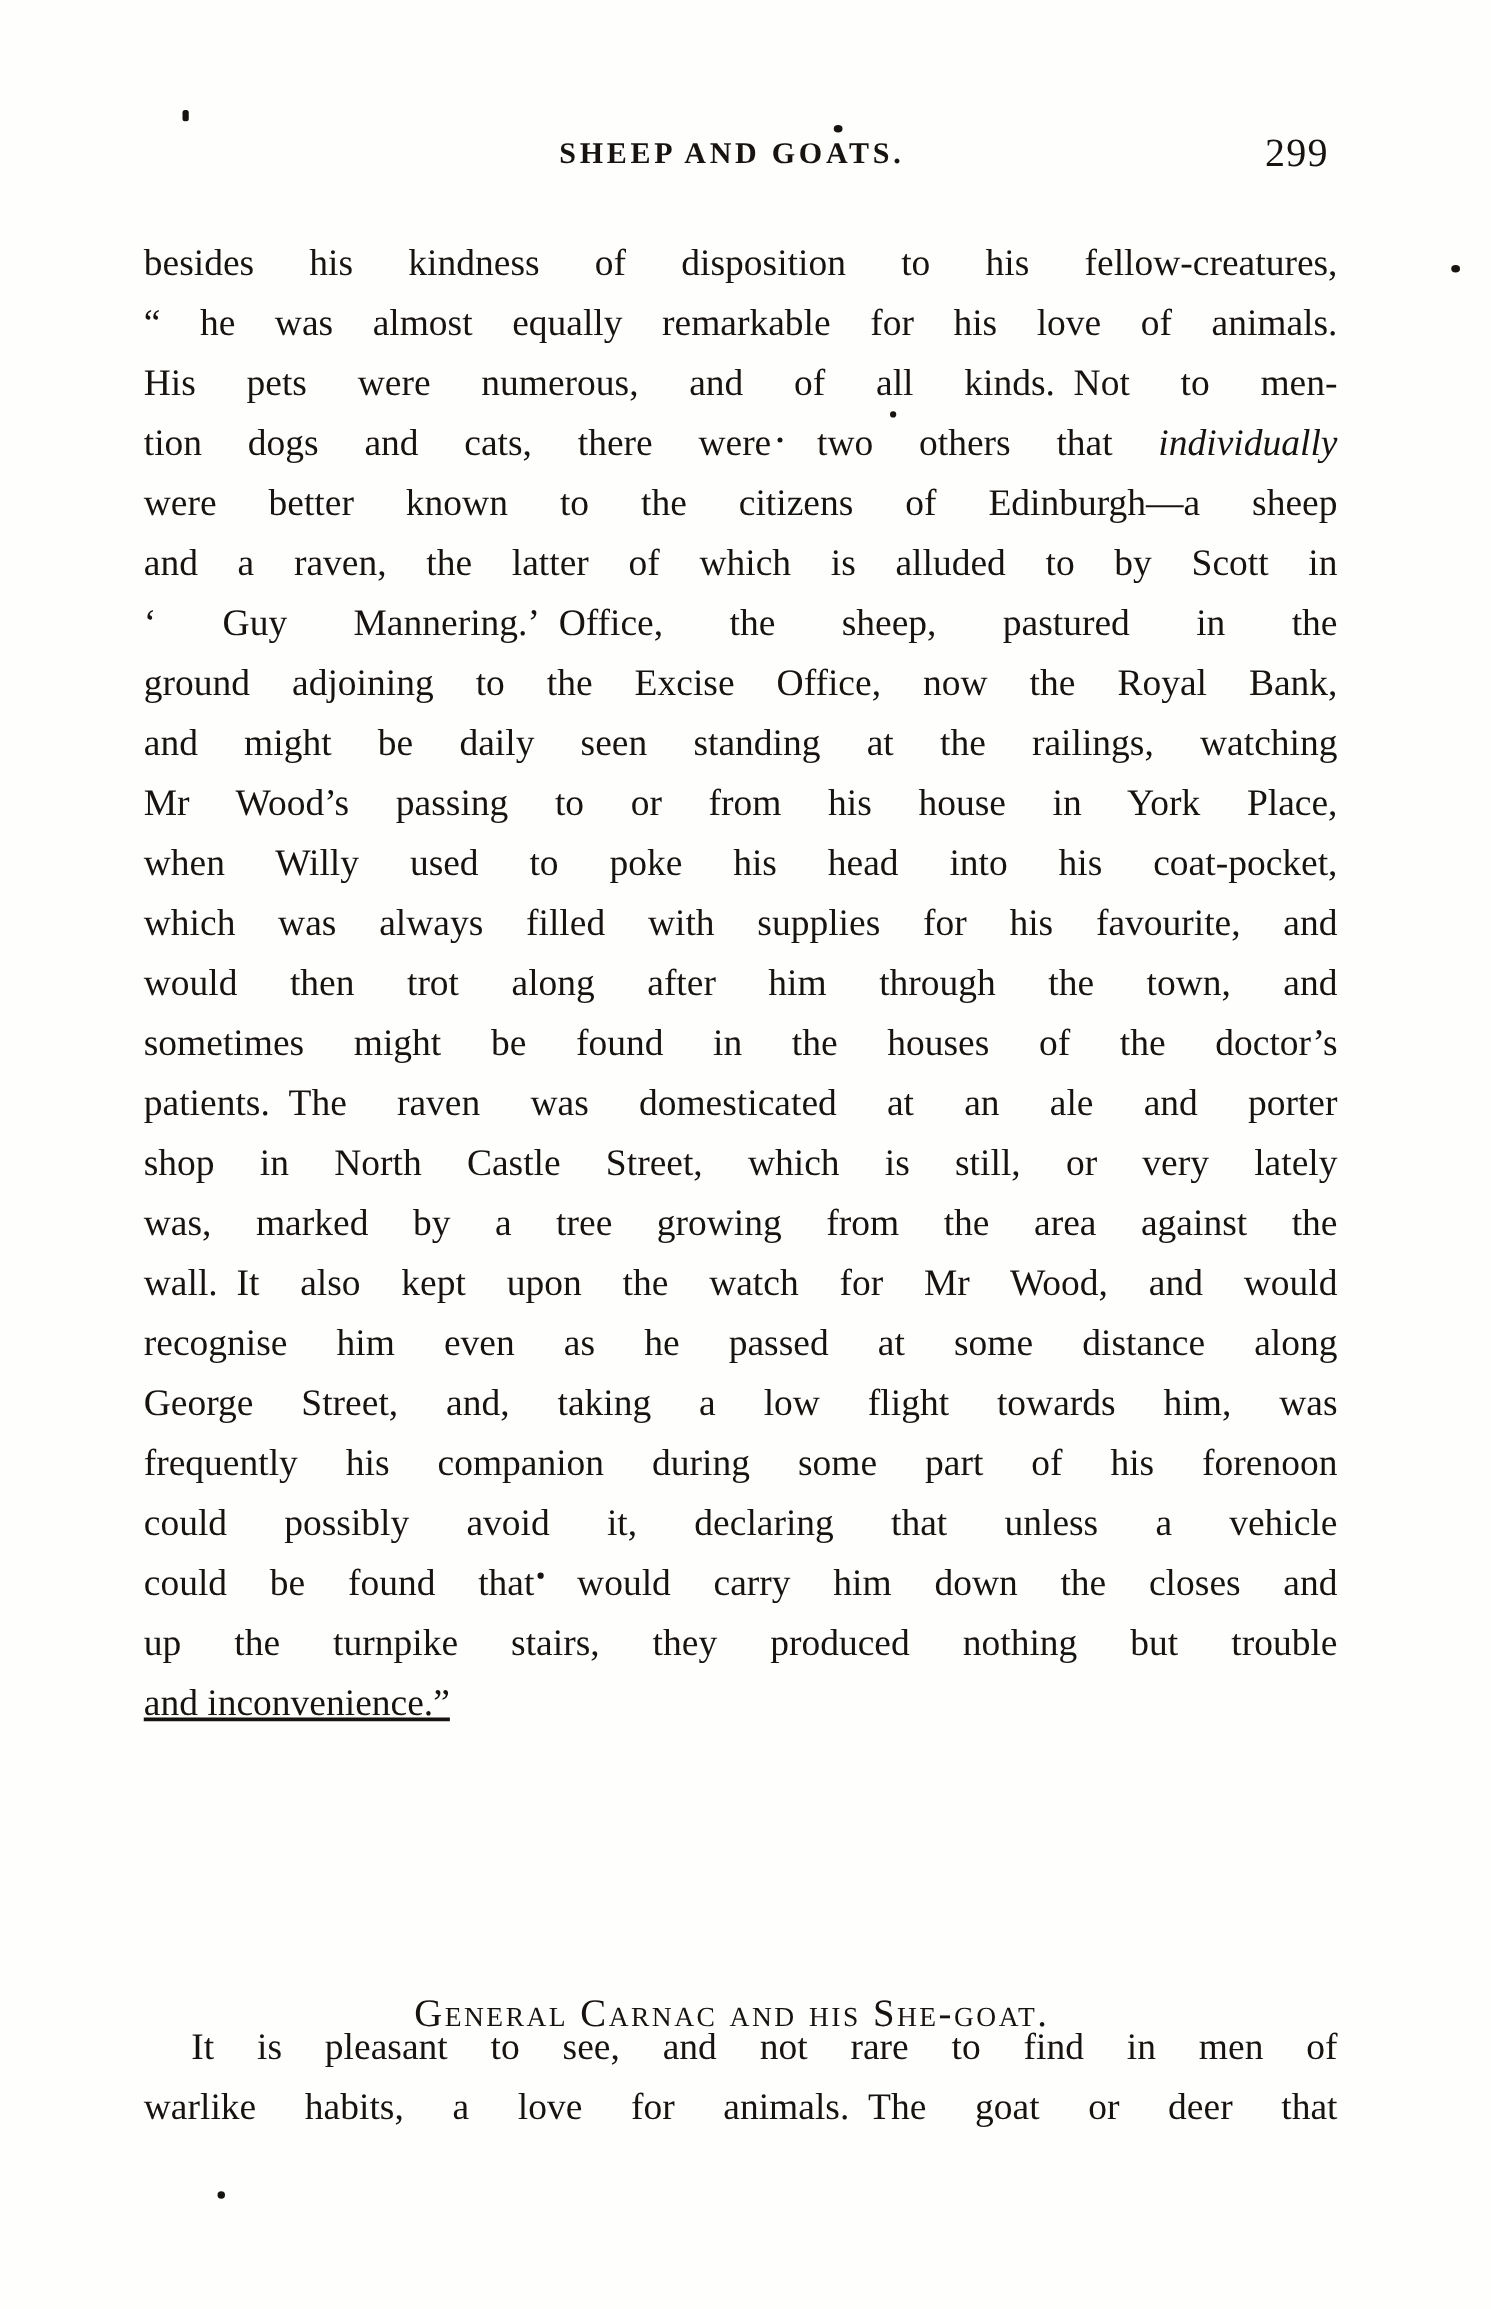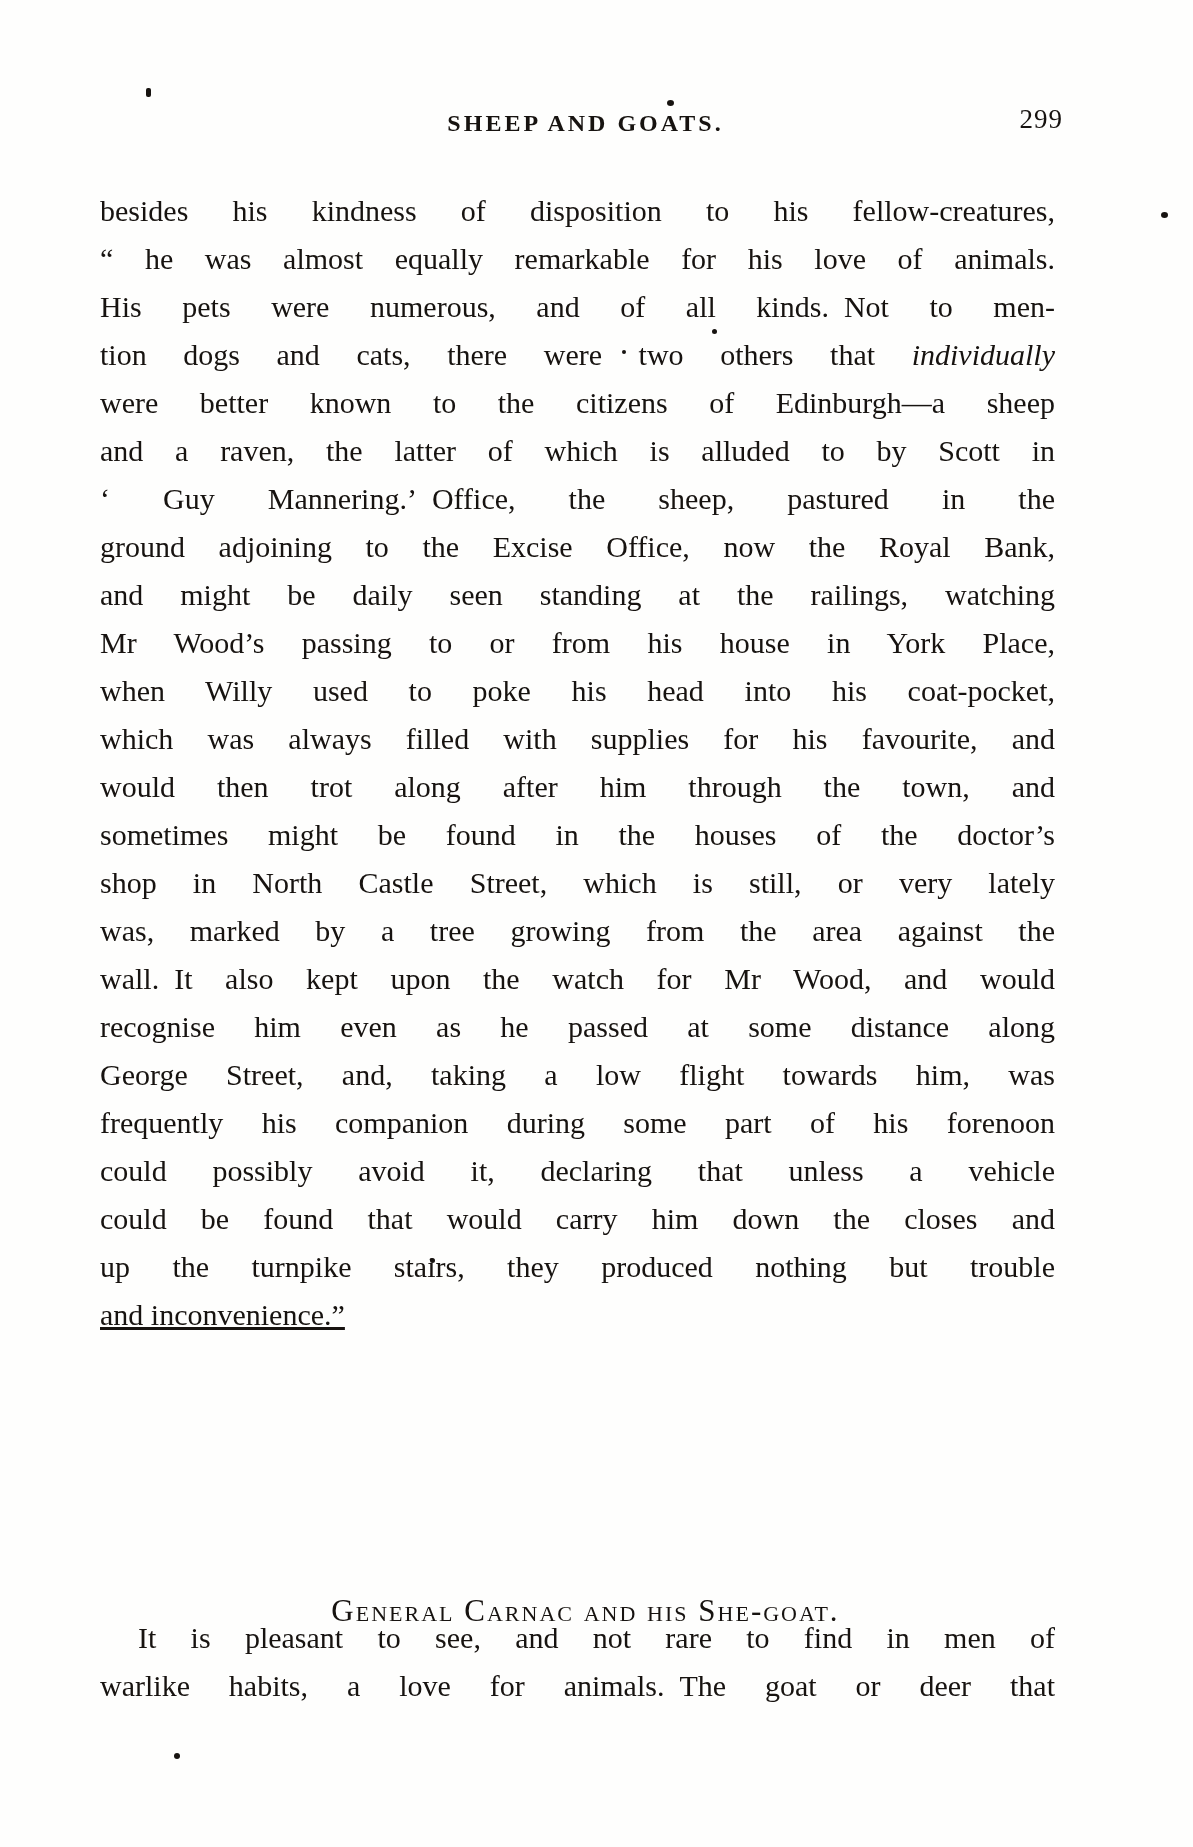--- a/index.html
+++ b/index.html
@@ -18,26 +18,26 @@
   }
   .header-title {
     position: absolute; left: 0; right: 0; top: 6px;
     text-align: center;
     font-size: 24px;
     font-weight: bold;
     letter-spacing: 3px;
   }
   .page-number {
     position: absolute; right: 0; top: 0;
-    font-size: 27px;
+    font-size: 32px;
     letter-spacing: 1px;
   }
   .body-text {
     position: absolute;
-    left: 100px; width: 955px;
+    left: 115px; width: 955px;
     font-size: 30px;
     line-height: 48px;
   }
   .para-1 { top: 187px; }
   .para-2 { top: 1614px; }
   .line { text-align: justify; text-align-last: justify; white-space: normal; }
   .line.last { text-align: left; text-align-last: left; text-decoration: underline; }
   .line.indent { text-indent: 38px; }
   .section-heading {
     position: absolute;
@@ -72,20 +72,21 @@
       <div class="line">were better known to the citizens of Edinburgh—a sheep</div>
       <div class="line">and a raven, the latter of which is alluded to by Scott in</div>
       <div class="line">‘ Guy Mannering.’ Office, the sheep, pastured in the</div>
       <div class="line">ground adjoining to the Excise Office, now the Royal Bank,</div>
       <div class="line">and might be daily seen standing at the railings, watching</div>
       <div class="line">Mr Wood’s passing to or from his house in York Place,</div>
       <div class="line">when Willy used to poke his head into his coat-pocket,</div>
       <div class="line">which was always filled with supplies for his favourite, and</div>
       <div class="line">would then trot along after him through the town, and</div>
       <div class="line">sometimes might be found in the houses of the doctor’s</div>
+      <div class="line">patients. The raven was domesticated at an ale and porter</div>
       <div class="line">shop in North Castle Street, which is still, or very lately</div>
       <div class="line">was, marked by a tree growing from the area against the</div>
       <div class="line">wall. It also kept upon the watch for Mr Wood, and would</div>
       <div class="line">recognise him even as he passed at some distance along</div>
       <div class="line">George Street, and, taking a low flight towards him, was</div>
       <div class="line">frequently his companion during some part of his forenoon</div>
       <div class="line">could possibly avoid it, declaring that unless a vehicle</div>
       <div class="line">could be found that would carry him down the closes and</div>
       <div class="line">up the turnpike stairs, they produced nothing but trouble</div>
       <div class="line last">and inconvenience.”</div>

